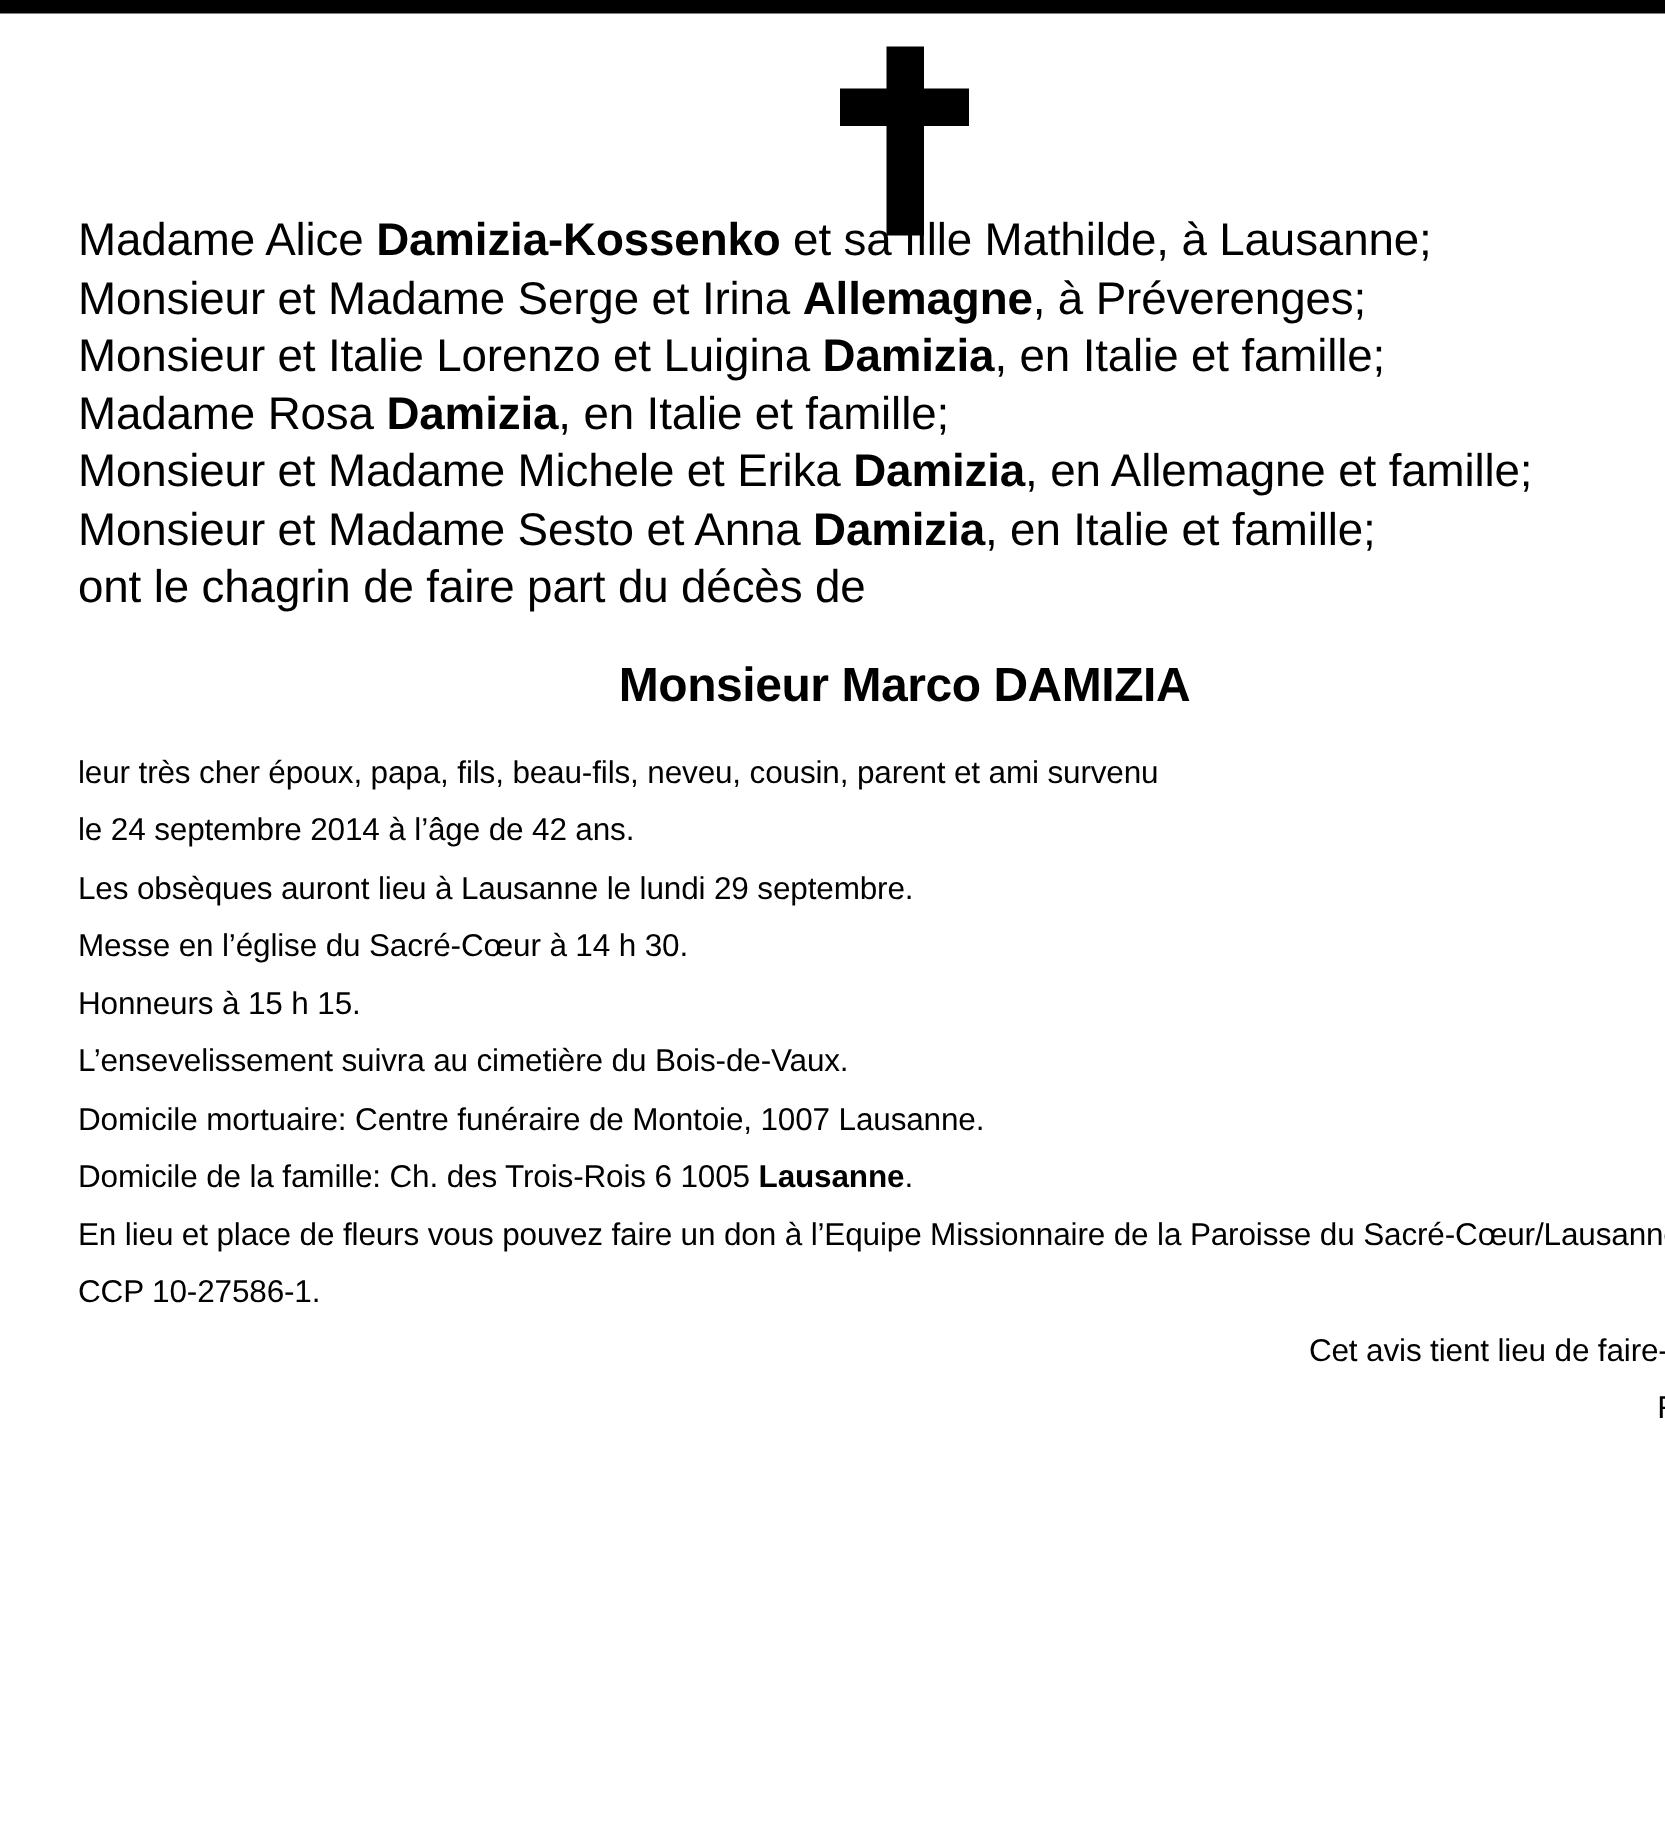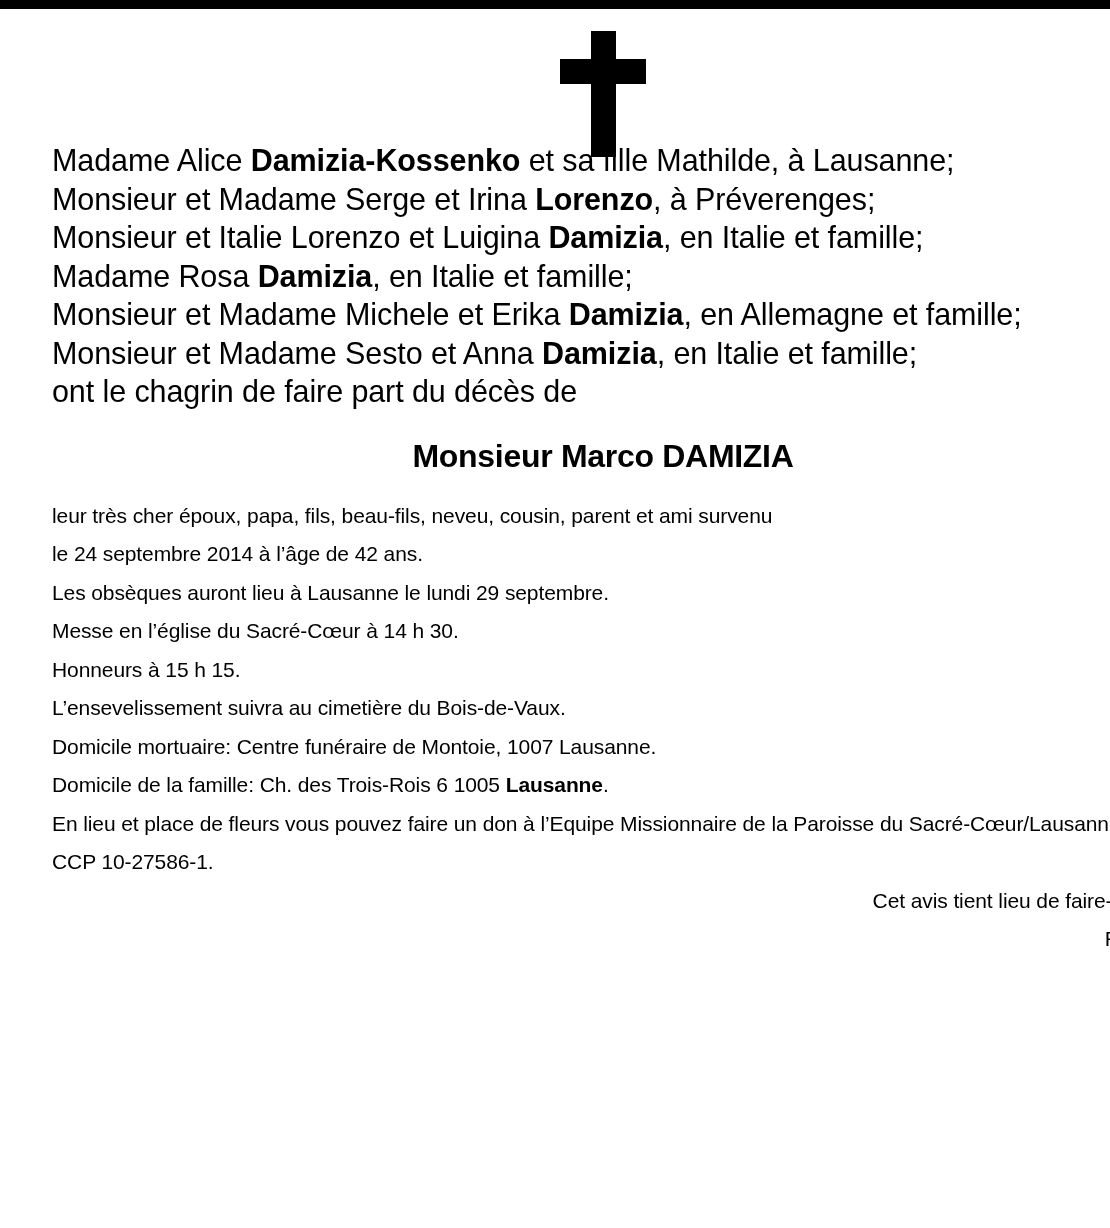--- a/index.html
+++ b/index.html
@@ -119,21 +119,21 @@
 
     <div class="cross-wrap">
       <div class="cross">
         <div class="vbar"></div>
         <div class="hbar"></div>
       </div>
     </div>
 
     <div class="block">
       <span class="line"><span>Madame Alice </span><b>Damizia-Kossenko</b><span> et sa fille Mathilde, à Lausanne;</span></span>
-      <span class="line"><span>Monsieur et Madame Serge et Irina </span><b>Lorenzo</b><span>, à Préverenges;</span></span>
+      <span class="line"><span>Monsieur et Madame Serge et Irina </span><b>Allemagne</b><span>, à Préverenges;</span></span>
       <span class="line"><span>Monsieur et Italie Lorenzo et Luigina </span><b>Damizia</b><span>, en Italie et famille;</span></span>
       <span class="line"><span>Madame Rosa </span><b>Damizia</b><span>, en Italie et famille;</span></span>
       <span class="line"><span>Monsieur et Madame Michele et Erika </span><b>Damizia</b><span>, en Allemagne et famille;</span></span>
       <span class="line"><span>Monsieur et Madame Sesto et Anna </span><b>Damizia</b><span>, en Italie et famille;</span></span>
       <span class="line">ont le chagrin de faire part du décès de</span>
     </div>
 
     <div class="deceased">Monsieur Marco DAMIZIA</div>
 
     <div class="details">

